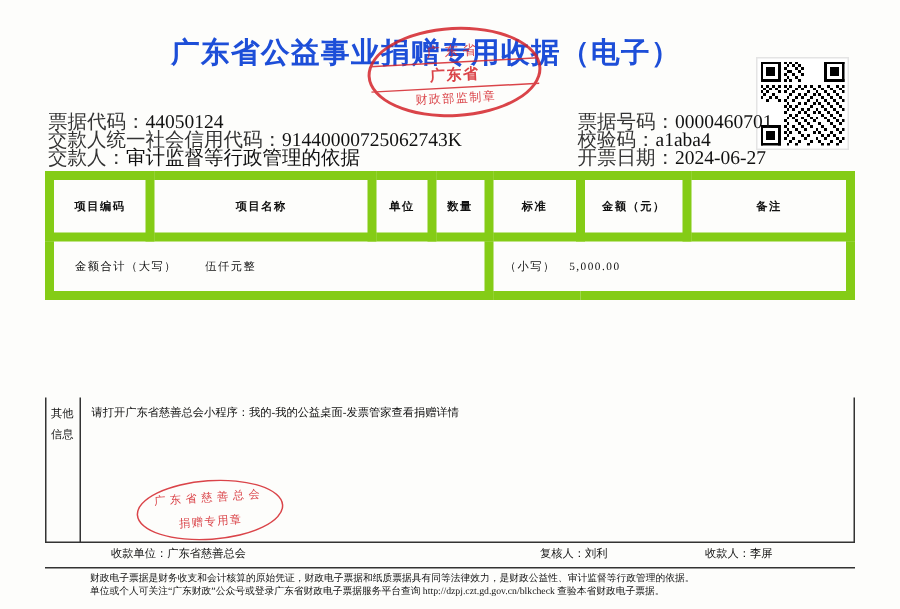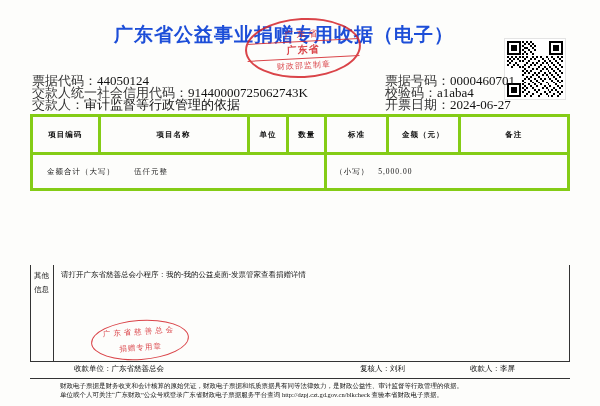--- a/index.html
+++ b/index.html
@@ -109,21 +109,21 @@
   
   table.grid {
     position: absolute;
     top: 114px;
     left: 30px;
     width: 540px;
     border-collapse: collapse;
     font-family: "Liberation Serif", serif;
   }
   table.grid th, table.grid td {
-    border: 3px solid #84cc16;
+    border: 6px solid #84cc16;
     font-size: 7.5px;
     font-weight: normal;
     color: #111;
     padding: 11px 3px;
     height: 11px;
   }
   table.grid th {
     text-align: center;
     font-weight: bold;
     letter-spacing: 1px;

